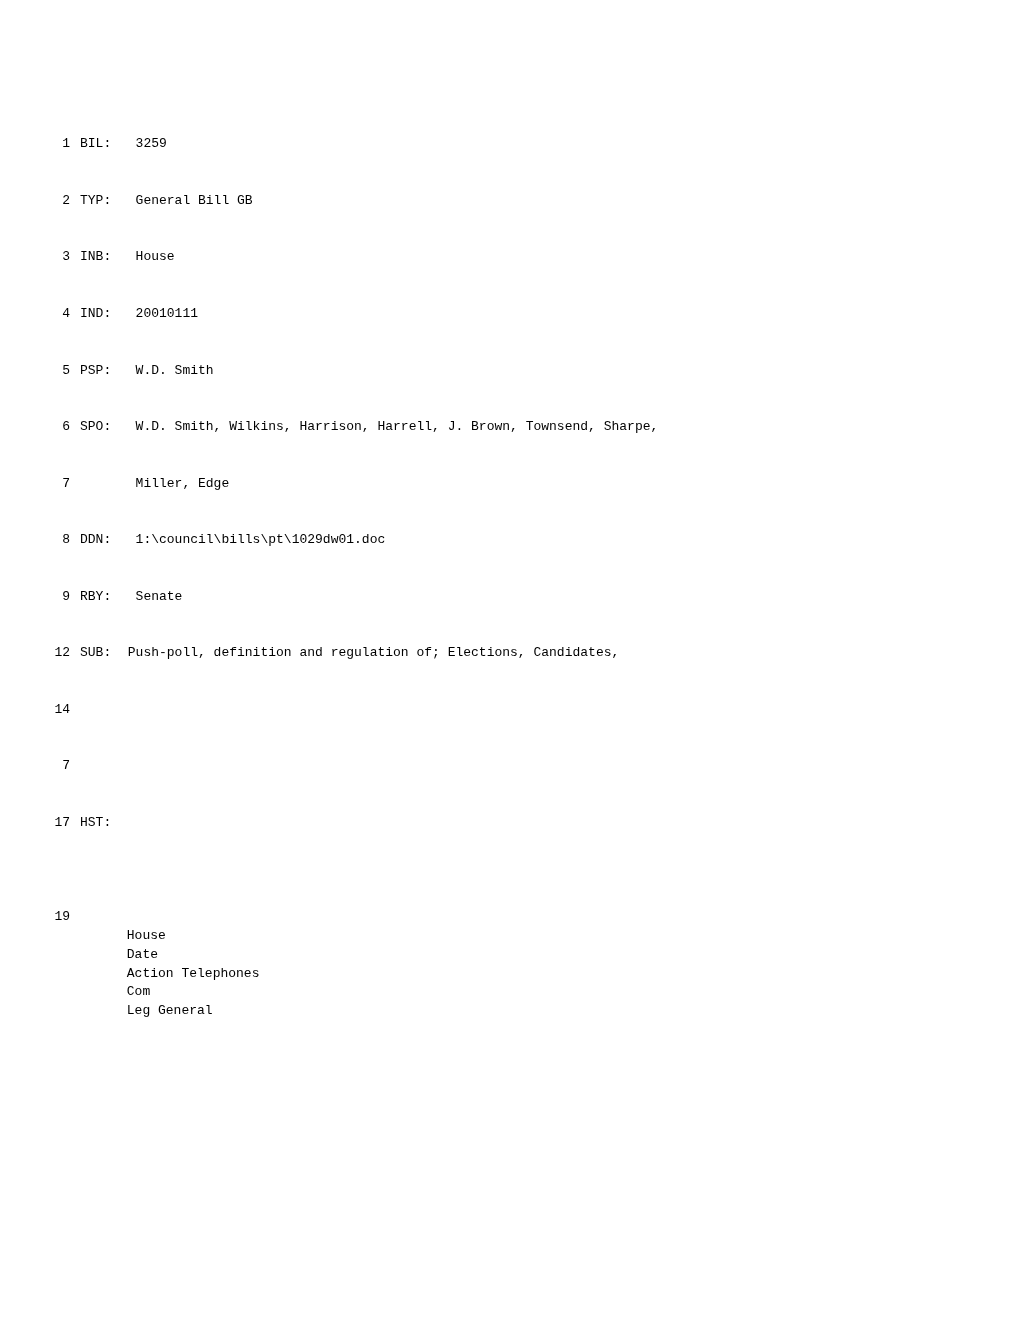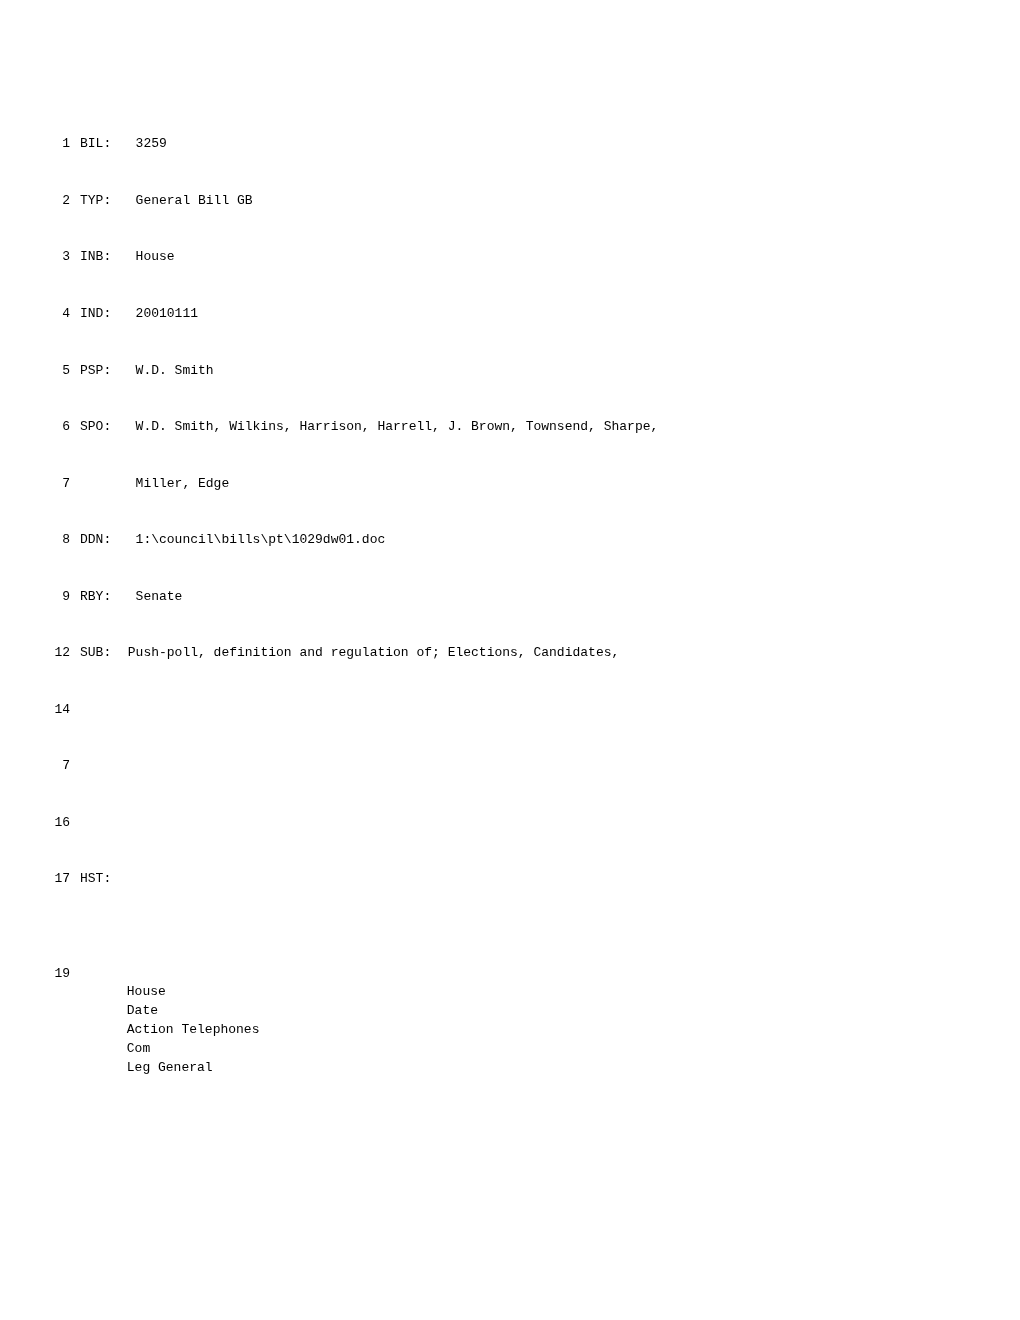--- a/index.html
+++ b/index.html
@@ -47,21 +47,20 @@
   <div class="line"><span class="line-num">3</span><span class="line-body"><span style="display:inline-block;width:40px">INB:</span>  House</span></div>
   <div class="line"><span class="line-num">4</span><span class="line-body"><span style="display:inline-block;width:40px">IND:</span>  20010111</span></div>
   <div class="line"><span class="line-num">5</span><span class="line-body"><span style="display:inline-block;width:40px">PSP:</span>  W.D. Smith</span></div>
   <div class="line"><span class="line-num">6</span><span class="line-body"><span style="display:inline-block;width:40px">SPO:</span>  W.D. Smith, Wilkins, Harrison, Harrell, J. Brown, Townsend, Sharpe,</span></div>
   <div class="line"><span class="line-num">7</span><span class="line-body"><span style="display:inline-block;width:40px"></span>  Miller, Edge</span></div>
   <div class="line"><span class="line-num">8</span><span class="line-body"><span style="display:inline-block;width:40px">DDN:</span>  1:\council\bills\pt\1029dw01.doc</span></div>
   <div class="line"><span class="line-num">9</span><span class="line-body"><span style="display:inline-block;width:40px">RBY:</span>  Senate</span></div>
   <div class="line"><span class="line-num">12</span><span class="line-body"><span style="display:inline-block;width:40px">SUB:</span> Push-poll, definition and regulation of; Elections, Candidates,</span></div>
   <div class="line"><span class="line-num">14</span><span class="line-body"></span></div>
   <div class="line"><span class="line-num">7</span><span class="line-body"></span></div>
-  <div class="line"><span class="line-num">16</span><span class="line-body"></span></div>
   <div class="line"><span class="line-num">17</span><span class="line-body"><span style="display:inline-block;width:40px">HST:</span></span></div>
 
   
   <div class="line" style="font-weight:normal;">
     <span class="line-num">19</span>
     <span class="line-body">
       <span style="display:inline-block;width:70px">House</span>
       <span style="display:inline-block;width:90px">Date</span>
       <span style="display:inline-block;width:390px">Action Telephones</span>
       <span style="display:inline-block;width:70px">Com</span>

